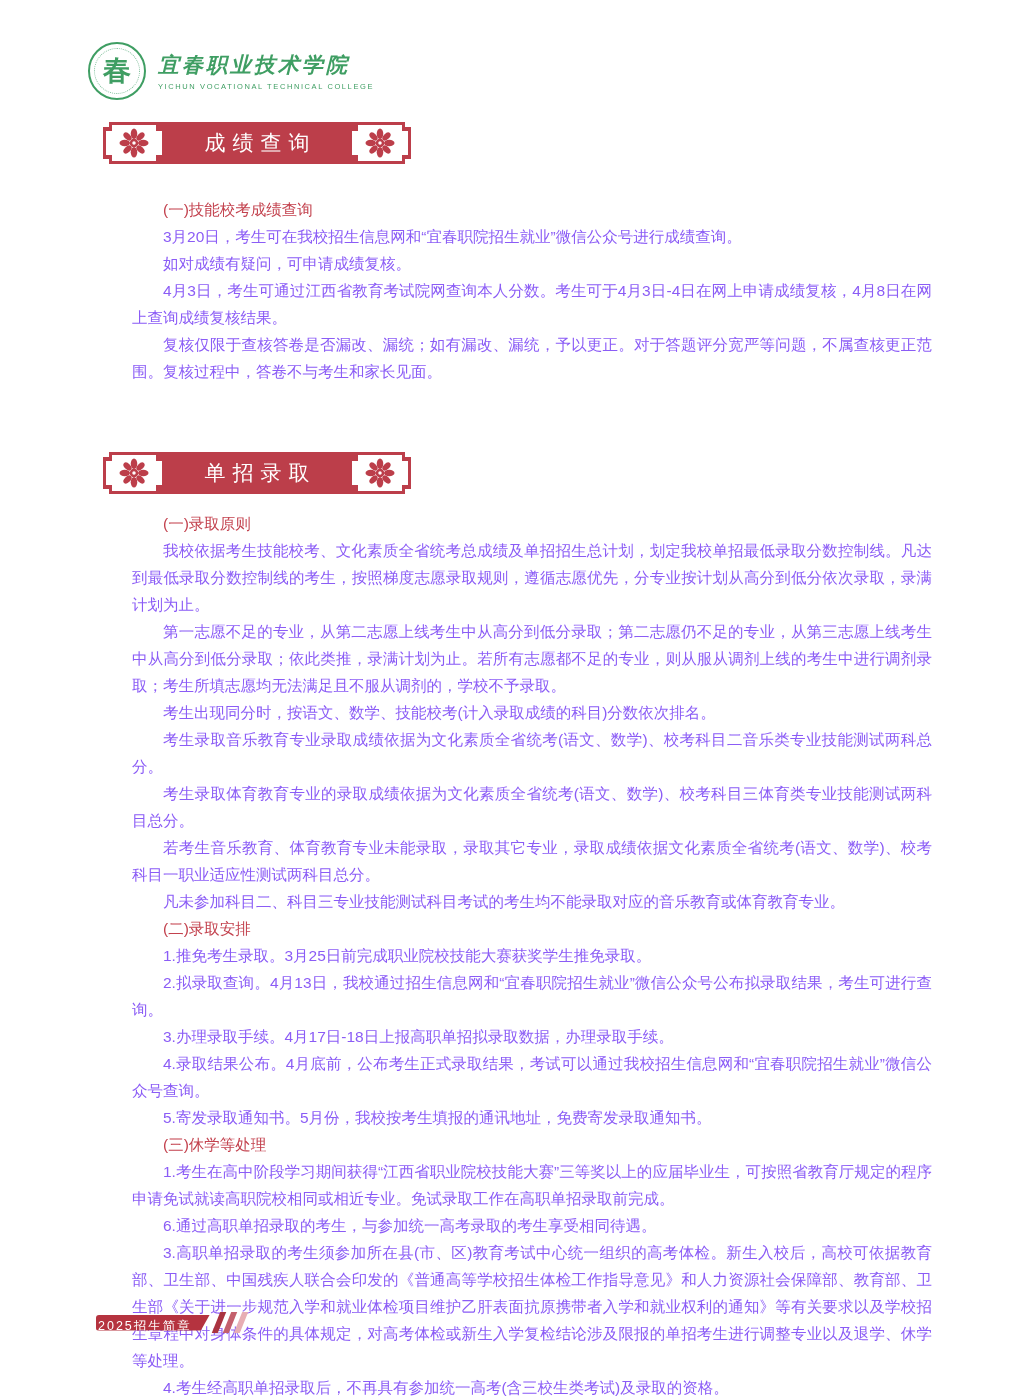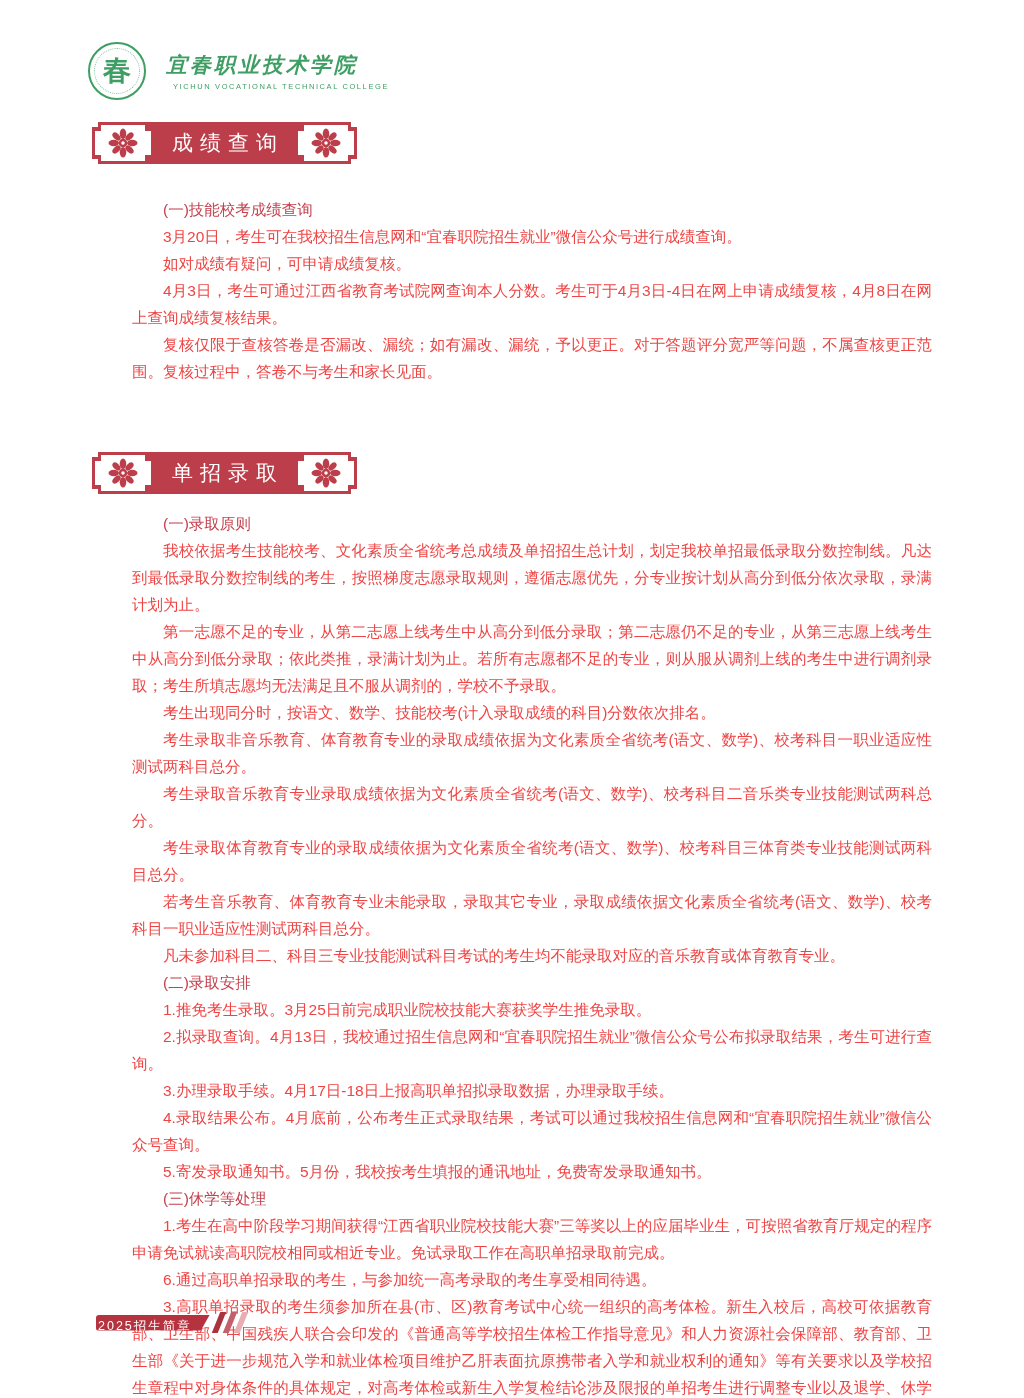--- a/index.html
+++ b/index.html
@@ -36,31 +36,31 @@
   }
   .seal-char {
     font-family: "DejaVu Serif", serif;
     font-size: 28px; line-height: 1;
     color: #3f9e63; font-weight: bold;
   }
   .school-names { display: flex; flex-direction: column; gap: 3px; }
   .school-cn {
     font-family: "DejaVu Serif", serif;
     font-size: 21px; font-weight: bold; font-style: italic;
-    color: #3f9e63; letter-spacing: 3px; margin-left: 8px;
+    color: #3f9e63; letter-spacing: 3px;
   }
   .school-en {
-    font-size: 7.5px; color: #3f9e63; letter-spacing: 1.6px; margin-left: 15px;
+    font-size: 7.5px; color: #3f9e63; letter-spacing: 1.6px;
   }
 
   
   .banner {
     position: absolute;
-    left: 92px;
-    width: 265px; height: 42px;
+    left: 103px;
+    width: 308px; height: 42px;
     background: #bc3e4a;
     clip-path: polygon(
       6px 0, calc(100% - 6px) 0, calc(100% - 6px) 5px, 100% 5px,
       100% calc(100% - 5px), calc(100% - 6px) calc(100% - 5px),
       calc(100% - 6px) 100%, 6px 100%, 6px calc(100% - 5px),
       0 calc(100% - 5px), 0 5px, 6px 5px);
     display: flex; align-items: center; justify-content: center;
   }
   .banner-title {
     color: #ffffff; font-size: 21px; letter-spacing: 7px;
@@ -83,21 +83,21 @@
   
   .content {
     position: absolute;
     left: 96px; right: 92px; margin-left: 36px;
   }
   .content-1 { top: 196px; }
   .content-2 { top: 510px; }
   .block {
     font-size: 15.5px;
     line-height: 27px;
-    color: #ef4444;
+    color: #8b5cf6;
     text-align: justify;
     text-indent: 2em;
   }
   .block.heading { color: #c3424e; text-align: left; }
 
   
   .footer {
     position: absolute; left: 96px; top: 1312px;
     display: flex; align-items: center;
   }
@@ -209,21 +209,20 @@
         <circle cx="12" cy="12" r="1.4" fill="#ffffff"></circle>
       </svg>
     </div>
   </div>
 
   <div class="content content-2">
       <p class="block heading">(一)录取原则</p>
       <p class="block para">我校依据考生技能校考、文化素质全省统考总成绩及单招招生总计划，划定我校单招最低录取分数控制线。凡达到最低录取分数控制线的考生，按照梯度志愿录取规则，遵循志愿优先，分专业按计划从高分到低分依次录取，录满计划为止。</p>
       <p class="block para">第一志愿不足的专业，从第二志愿上线考生中从高分到低分录取；第二志愿仍不足的专业，从第三志愿上线考生中从高分到低分录取；依此类推，录满计划为止。若所有志愿都不足的专业，则从服从调剂上线的考生中进行调剂录取；考生所填志愿均无法满足且不服从调剂的，学校不予录取。</p>
       <p class="block para">考生出现同分时，按语文、数学、技能校考(计入录取成绩的科目)分数依次排名。</p>
-      <p class="block para">考生录取非音乐教育、体育教育专业的录取成绩依据为文化素质全省统考(语文、数学)、校考科目一职业适应性测试两科目总分。</p>
       <p class="block para">考生录取音乐教育专业录取成绩依据为文化素质全省统考(语文、数学)、校考科目二音乐类专业技能测试两科总分。</p>
       <p class="block para">考生录取体育教育专业的录取成绩依据为文化素质全省统考(语文、数学)、校考科目三体育类专业技能测试两科目总分。</p>
       <p class="block para">若考生音乐教育、体育教育专业未能录取，录取其它专业，录取成绩依据文化素质全省统考(语文、数学)、校考科目一职业适应性测试两科目总分。</p>
       <p class="block para">凡未参加科目二、科目三专业技能测试科目考试的考生均不能录取对应的音乐教育或体育教育专业。</p>
       <p class="block heading">(二)录取安排</p>
       <p class="block para">1.推免考生录取。3月25日前完成职业院校技能大赛获奖学生推免录取。</p>
       <p class="block para">2.拟录取查询。4月13日，我校通过招生信息网和“宜春职院招生就业”微信公众号公布拟录取结果，考生可进行查询。</p>
       <p class="block para">3.办理录取手续。4月17日-18日上报高职单招拟录取数据，办理录取手续。</p>
       <p class="block para">4.录取结果公布。4月底前，公布考生正式录取结果，考试可以通过我校招生信息网和“宜春职院招生就业”微信公众号查询。</p>
       <p class="block para">5.寄发录取通知书。5月份，我校按考生填报的通讯地址，免费寄发录取通知书。</p>

